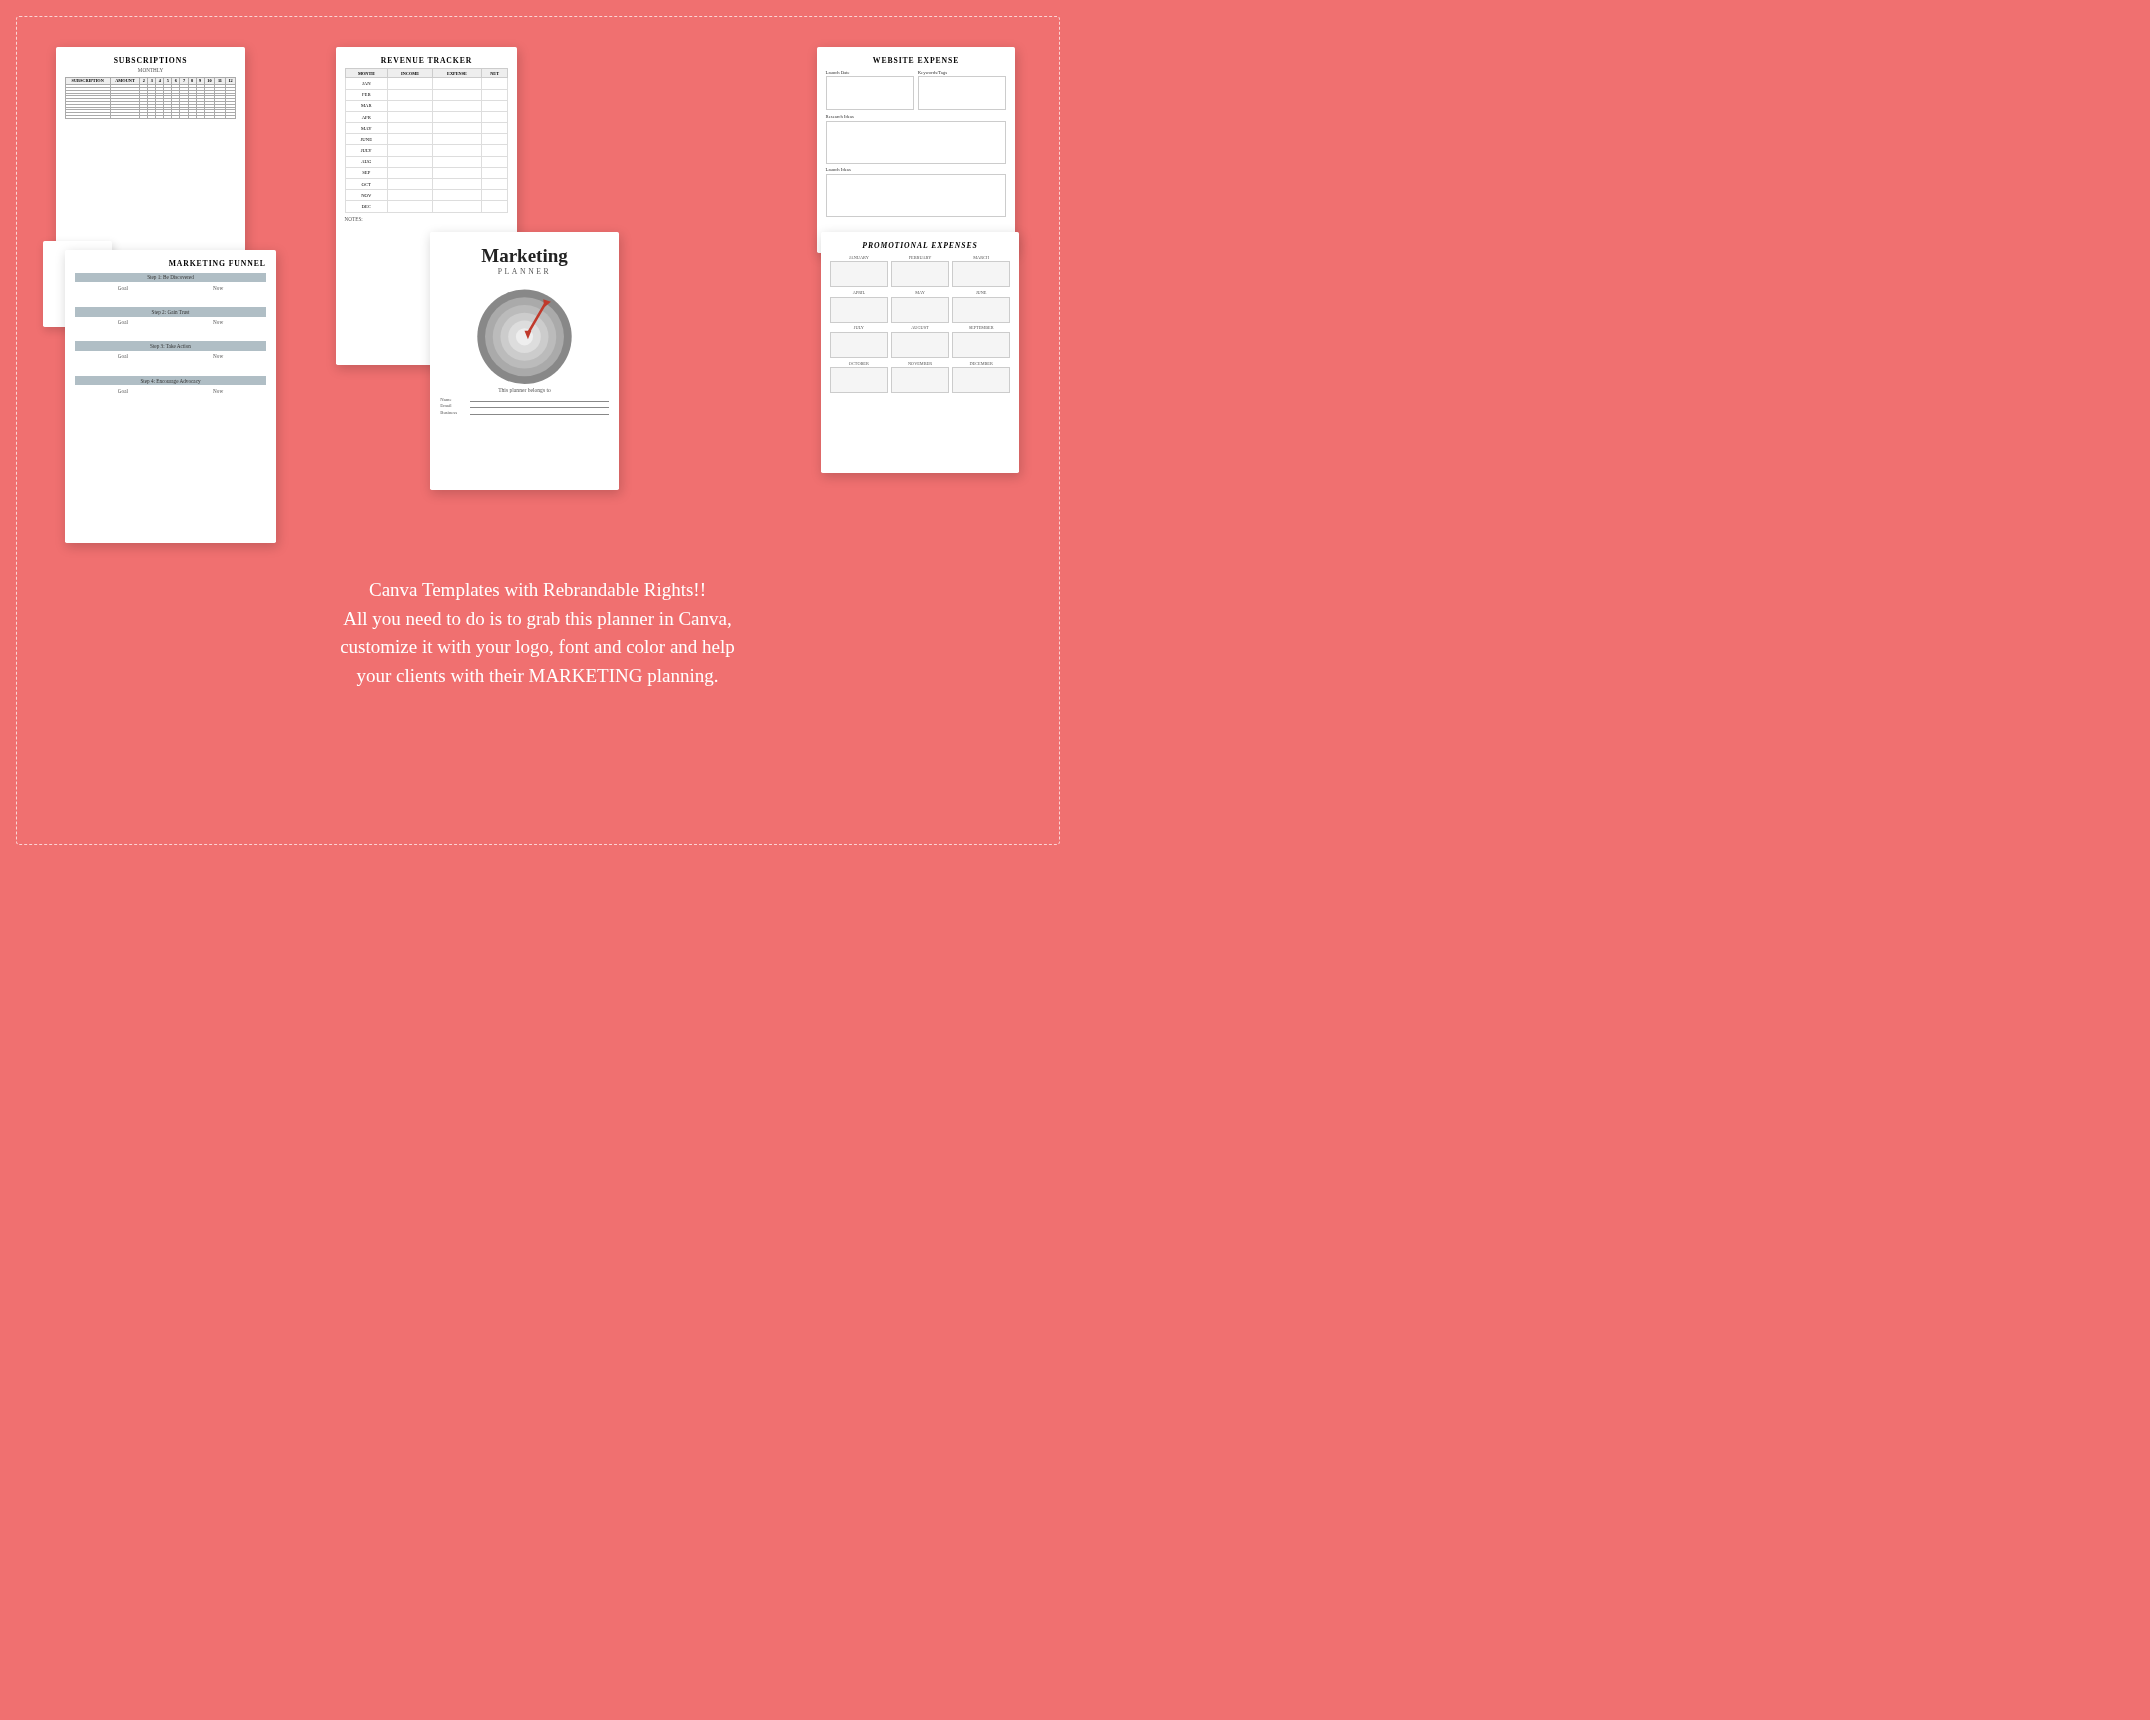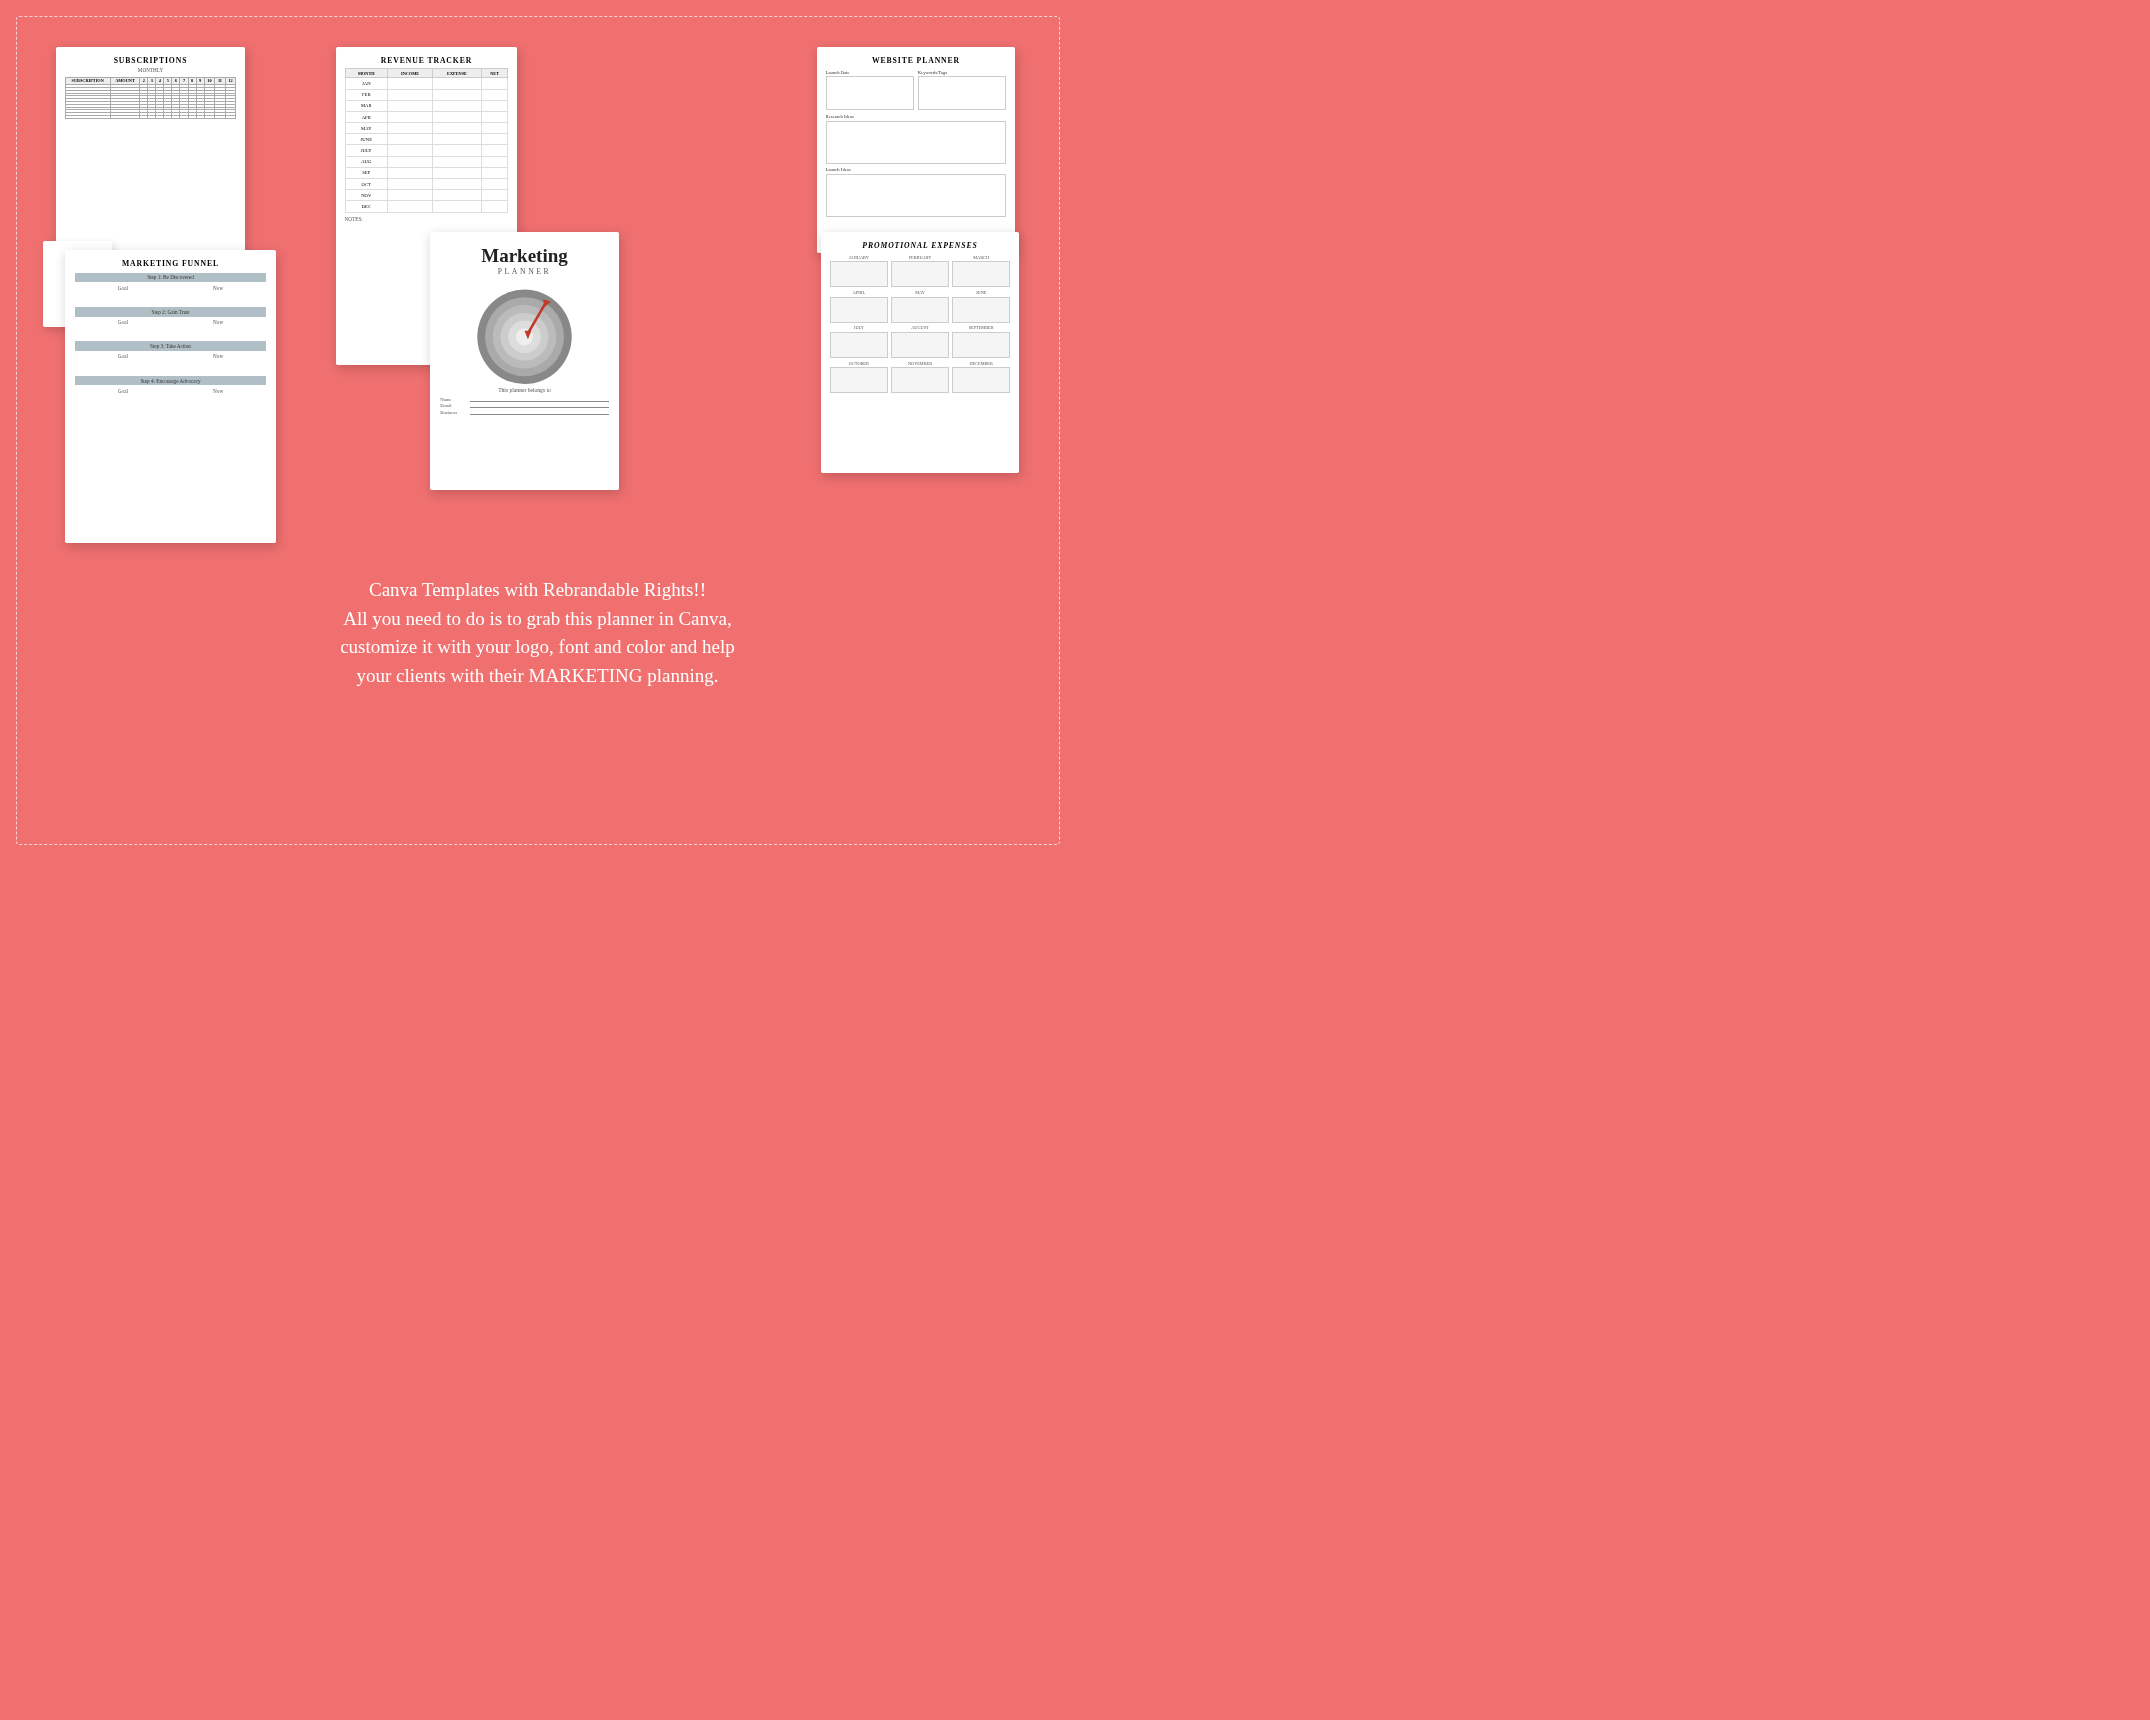--- a/index.html
+++ b/index.html
@@ -75,21 +75,21 @@
     
     .card-funnel {
       width: 211px;
       height: 293px;
       left: 65px;
       top: 250px;
       padding: 8.6px 10.3px;
       z-index: 2;
     }
     .card-funnel .card-title {
-      text-align: center;
+      text-align: right;
       font-size: 7.7px;
       font-weight: bold;
       letter-spacing: 0.9px;
       margin-bottom: 5.2px;
     }
     .funnel-step-header {
       background: #b0bec5;
       text-align: center;
       font-size: 5.2px;
       padding: 1.7px;
@@ -668,21 +668,21 @@
       <span class="cover-field-label">Email</span>
       <div class="cover-field-line"></div>
     </div>
     <div class="cover-field">
       <span class="cover-field-label">Business</span>
       <div class="cover-field-line"></div>
     </div>
   </div>
 
   <div class="card card-website">
-    <div class="card-title">WEBSITE PLANNER</div>
+    <div class="card-title">WEBSITE EXPENSE</div>
     <div class="website-grid">
       <div>
         <div class="website-field-label">Launch Date</div>
         <div class="website-field-box"></div>
       </div>
       <div>
         <div class="website-field-label">Keywords/Tags</div>
         <div class="website-field-box"></div>
       </div>
       <div class="website-field-full">

